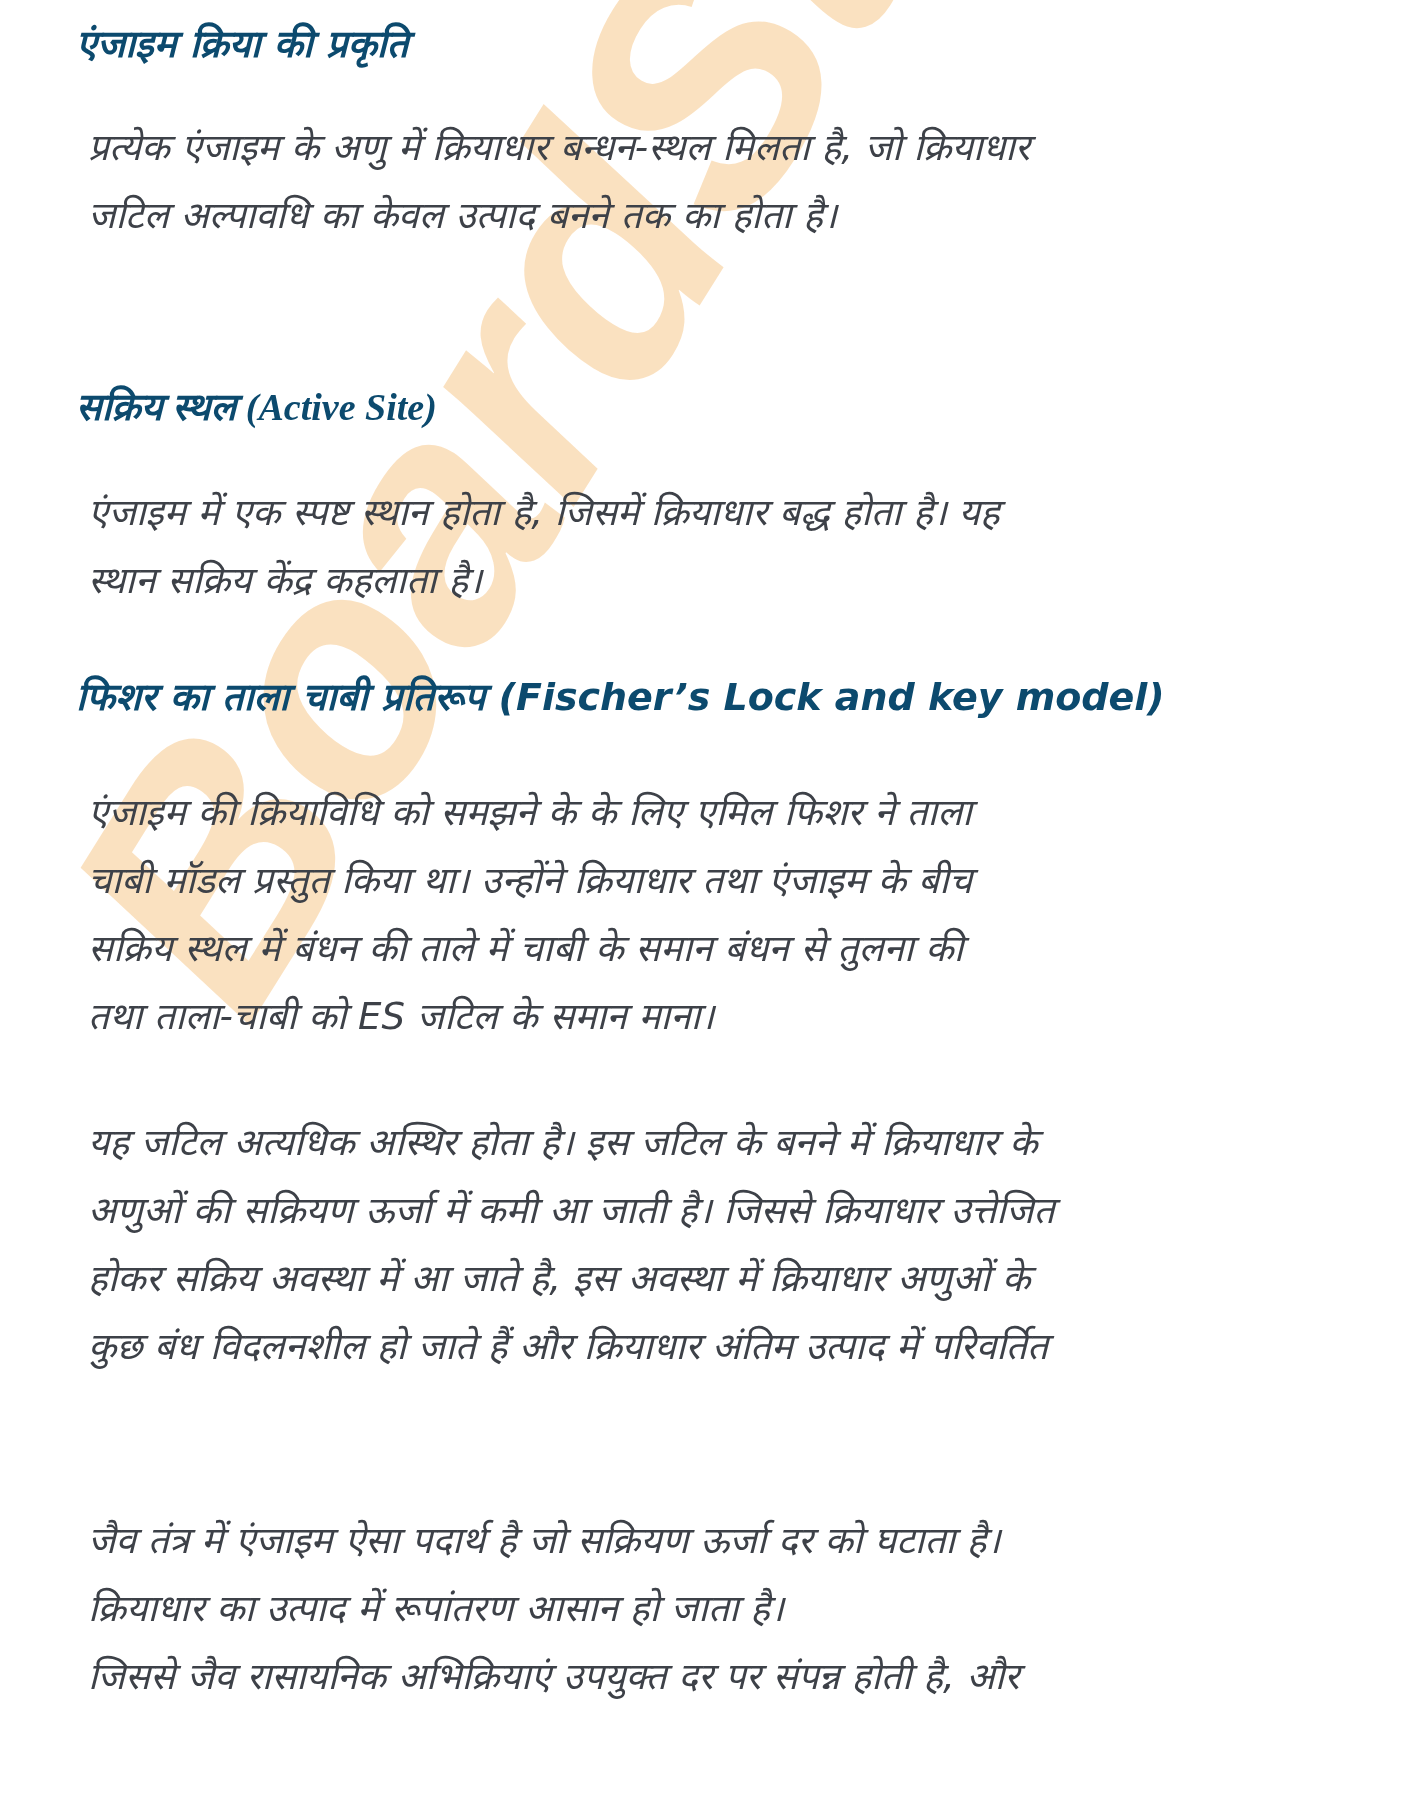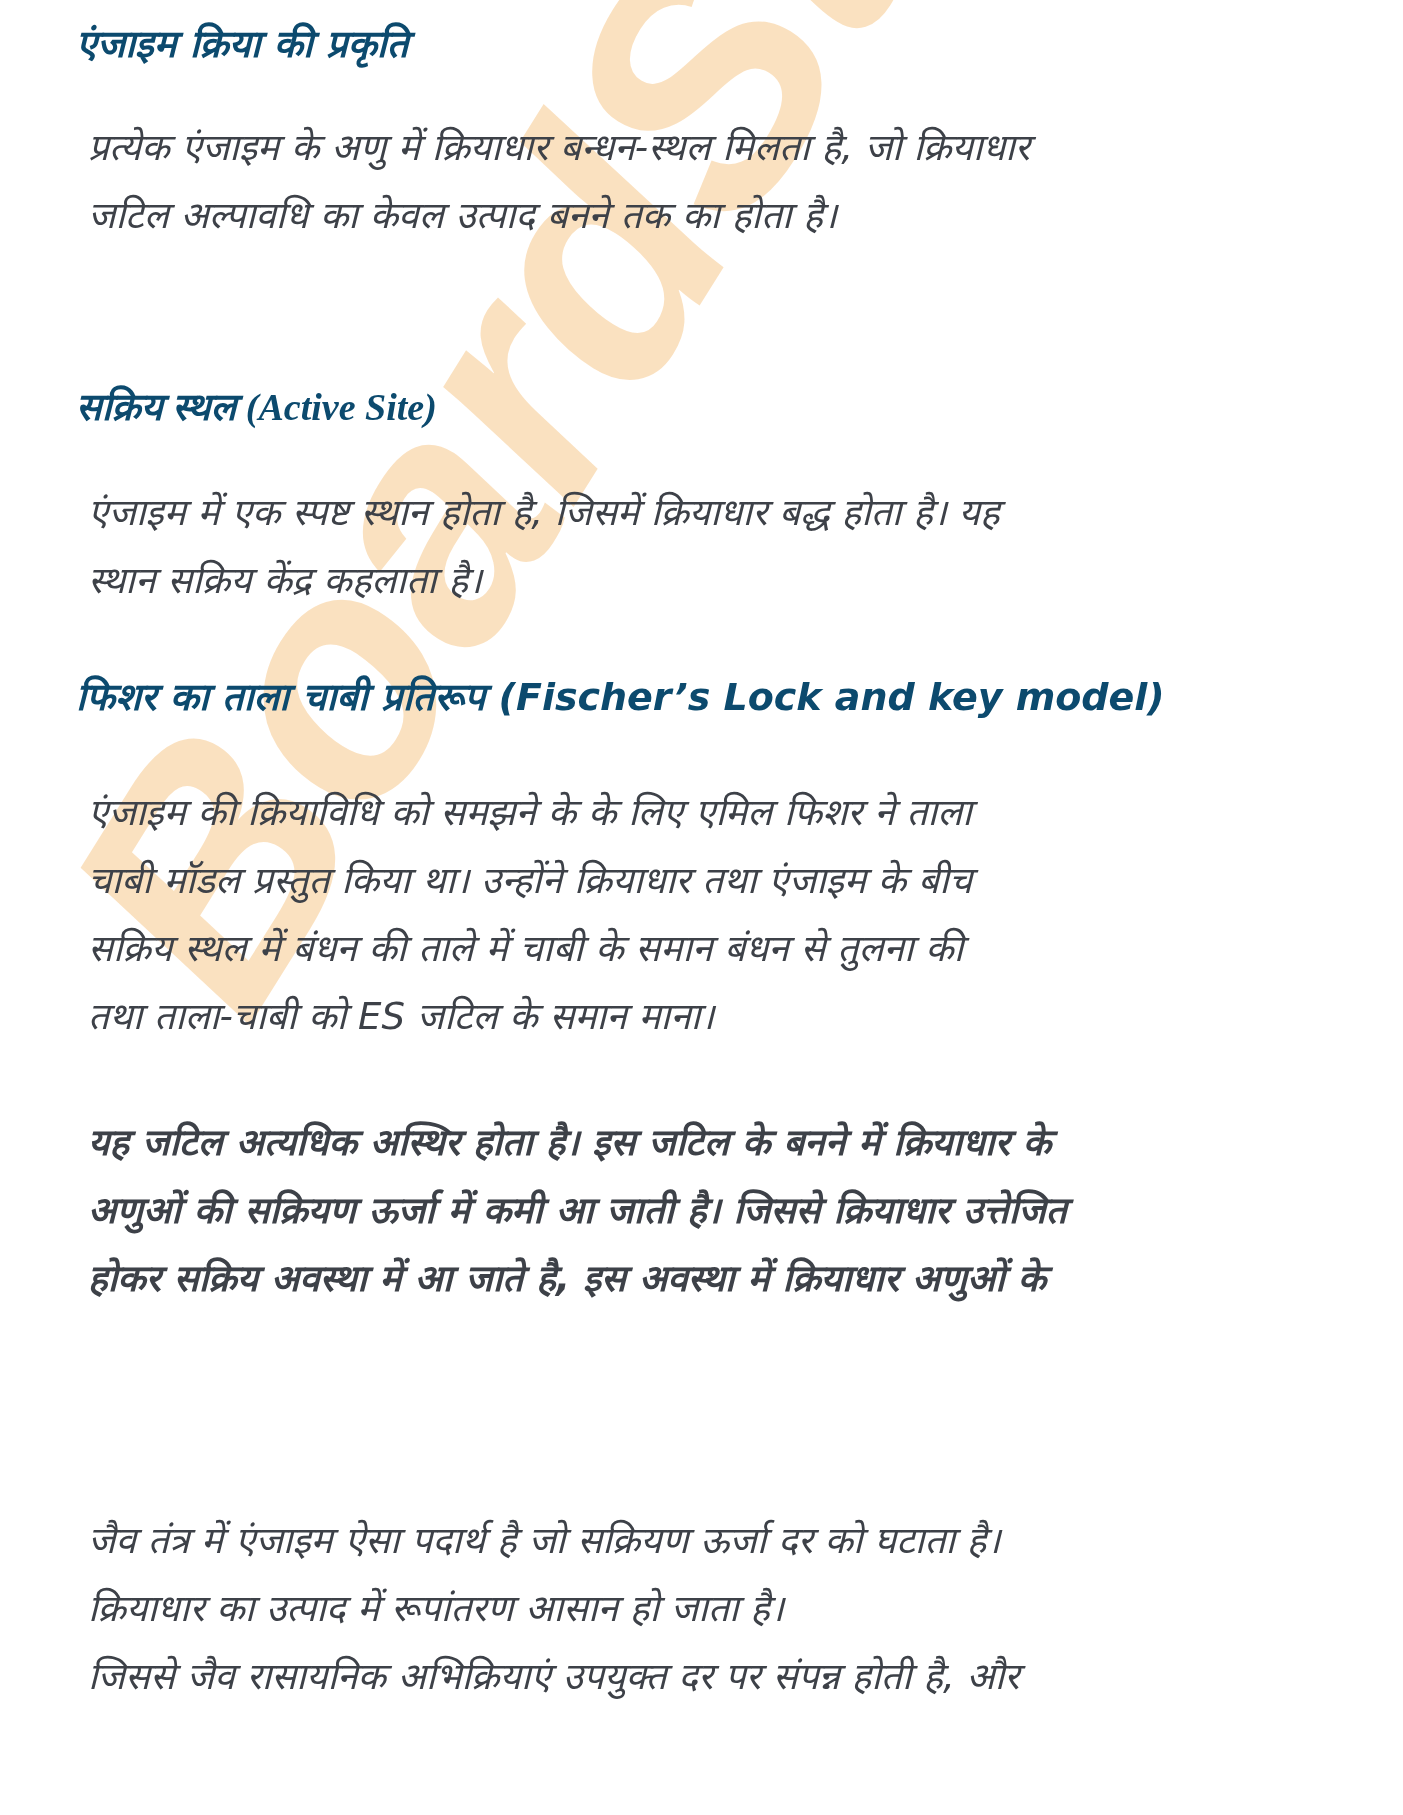--- a/index.html
+++ b/index.html
@@ -85,24 +85,25 @@
   </div>
 
   <h2 class="heading" style="top:675px;">फिशर का ताला चाबी प्रतिरूप (Fischer’s Lock and key model)</h2>
   <div class="para" style="top:767px;">
     <span class="line">एंजाइम की क्रियाविधि को समझने के के लिए एमिल फिशर ने ताला</span>
     <span class="line">चाबी मॉडल प्रस्तुत किया था। उन्होंने क्रियाधार तथा एंजाइम के बीच</span>
     <span class="line">सक्रिय स्थल में बंधन की ताले में चाबी के समान बंधन से तुलना की</span>
     <span class="line">तथा ताला-चाबी को ES जटिल के समान माना।</span>
   </div>
 
-  <div class="para" style="top:1097px;font-weight:bold;">
+  <div class="para" style="top:1097px;">
     <span class="line">यह जटिल अत्यधिक अस्थिर होता है। इस जटिल के बनने में क्रियाधार के</span>
     <span class="line">अणुओं की सक्रियण ऊर्जा में कमी आ जाती है। जिससे क्रियाधार उत्तेजित</span>
     <span class="line">होकर सक्रिय अवस्था में आ जाते है, इस अवस्था में क्रियाधार अणुओं के</span>
+    <span class="line">कुछ बंध विदलनशील हो जाते हैं और क्रियाधार अंतिम उत्पाद में परिवर्तित</span>
   </div>
 
   <div class="para" style="top:1495px;">
     <span class="line">जैव तंत्र में एंजाइम ऐसा पदार्थ है जो सक्रियण ऊर्जा दर को घटाता है।</span>
     <span class="line">क्रियाधार का उत्पाद में रूपांतरण आसान हो जाता है।</span>
     <span class="line">जिससे जैव रासायनिक अभिक्रियाएं उपयुक्त दर पर संपन्न होती है, और</span>
   </div>
 
 </div>
 

